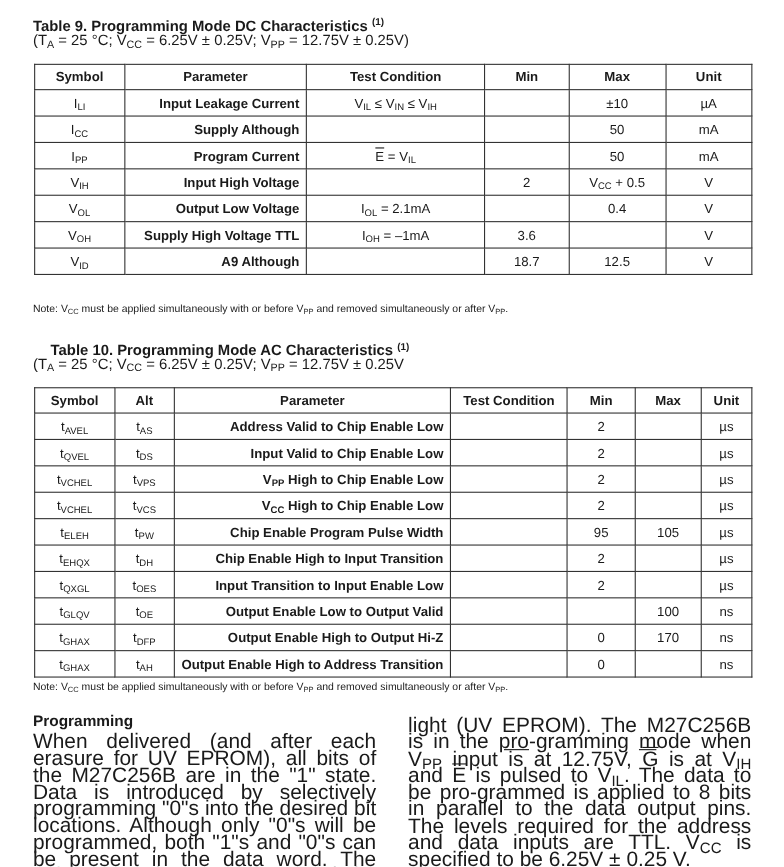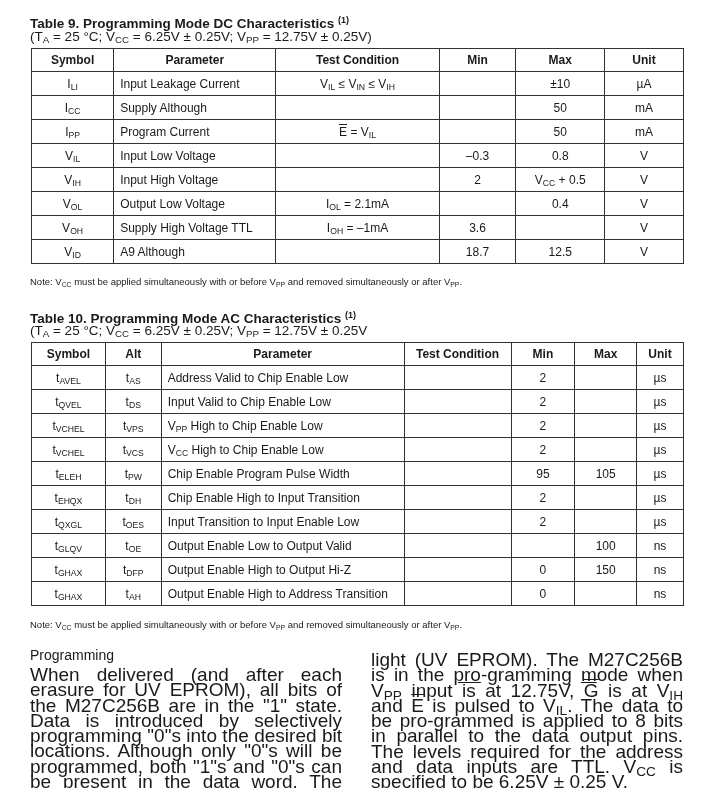--- a/index.html
+++ b/index.html
@@ -3,25 +3,25 @@
 <meta charset="utf-8">
 <style>
   html, body { margin: 0; padding: 0; background: #ffffff; }
   body { width: 713px; height: 788px; position: relative; overflow: hidden;
          font-family: "Liberation Sans", sans-serif; color: #1a1a1a; }
   .abs { position: absolute; }
   .ttl { font-weight: bold; font-size: 13.5px; line-height: 16px; }
   .ttl sup { font-size: 9px; vertical-align: 5px; font-weight: bold; }
   .cond { font-size: 13.5px; line-height: 16px; }
   sub { font-size: 0.72em; vertical-align: -0.25em; line-height: 0; }
-  table.dt { border-collapse: collapse; position: absolute; font-size: 12px; }
+  table.dt { border-collapse: collapse; position: absolute; font-size: 12px; margin-top: 10px; }
   table.dt td, table.dt th { border: 1.6px solid #333; padding: 0 6px; height: 23px; white-space: nowrap; }
   table.dt th { font-weight: bold; text-align: center; height: 22px; }
   .c { text-align: center; }
-  .l { text-align: left; }
+  .l { text-align: right; font-weight: bold; }
   .note { font-size: 9.5px; }
   .para { font-size: 19px; line-height: 15.3px; text-align: justify; width: 312px; }
   .ol { text-decoration: overline; }
   .ul { text-decoration: underline; }
 </style>
 </head>
 <body>
 
 <div class="abs ttl" style="left:30px; top:12px;">
   <span>Table 9. Programming Mode DC Characteristics</span>
@@ -67,28 +67,20 @@
       </tr>
       <tr>
         <td class="c">I<sub>PP</sub></td>
         <td class="l">Program Current</td>
         <td class="c"><span class="ol">E</span> = V<sub>IL</sub></td>
         <td class="c"></td>
         <td class="c">50</td>
         <td class="c">mA</td>
       </tr>
       <tr>
-        <td class="c">V<sub>IL</sub></td>
-        <td class="l">Input Low Voltage</td>
-        <td class="c"></td>
-        <td class="c">–0.3</td>
-        <td class="c">0.8</td>
-        <td class="c">V</td>
-      </tr>
-      <tr>
         <td class="c">V<sub>IH</sub></td>
         <td class="l">Input High Voltage</td>
         <td class="c"></td>
         <td class="c">2</td>
         <td class="c">V<sub>CC</sub> + 0.5</td>
         <td class="c">V</td>
       </tr>
       <tr>
         <td class="c">V<sub>OL</sub></td>
         <td class="l">Output Low Voltage</td>
@@ -110,21 +102,21 @@
         <td class="l">A9 Although</td>
         <td class="c"></td>
         <td class="c">18.7</td>
         <td class="c">12.5</td>
         <td class="c">V</td>
       </tr>
     </tbody>
 </table>
 <div class="abs note" style="left:30px; top:276px;">Note: V<sub>CC</sub> must be applied simultaneously with or before V<sub>PP</sub> and removed simultaneously or after V<sub>PP</sub>.</div>
 
-<div class="abs ttl" style="left:30px; top:307px;">
+<div class="abs ttl" style="left:46px; top:307px;">
   <span>Table 10. Programming Mode AC Characteristics</span>
   <sup>(1)</sup>
 </div>
 <div class="abs cond" style="left:30px; top:323px;">(T<sub>A</sub> = 25 °C; V<sub>CC</sub> = 6.25V ± 0.25V; V<sub>PP</sub> = 12.75V ± 0.25V</div>
 
 <table class="dt" id="t10" style="left:31px; top:342px; width:653px;">
   <colgroup>
       <col style="width:74px">
       <col style="width:56px">
       <col style="width:243px">
@@ -216,31 +208,31 @@
         <td class="c"></td>
         <td class="c">100</td>
         <td class="c">ns</td>
       </tr>
       <tr>
         <td class="c">t<sub>GHAX</sub></td>
         <td class="c">t<sub>DFP</sub></td>
         <td class="l">Output Enable High to Output Hi-Z</td>
         <td class="c"></td>
         <td class="c">0</td>
-        <td class="c">150</td>
+        <td class="c">170</td>
         <td class="c">ns</td>
       </tr>
       <tr>
         <td class="c">t<sub>GHAX</sub></td>
         <td class="c">t<sub>AH</sub></td>
         <td class="l">Output Enable High to Address Transition</td>
         <td class="c"></td>
         <td class="c">0</td>
         <td class="c"></td>
         <td class="c">ns</td>
       </tr>
     </tbody>
 </table>
 <div class="abs note" style="left:30px; top:619px;">Note: V<sub>CC</sub> must be applied simultaneously with or before V<sub>PP</sub> and removed simultaneously or after V<sub>PP</sub>.</div>
 
-<div class="abs" style="left:30px; top:647px; font-weight:normal; font-size:14px;">Programming</div>
+<div class="abs" style="left:30px; top:647px; font-weight:bold; font-size:14px;">Programming</div>
 <div class="abs para" style="left:30px; top:667px;">When delivered (and after each erasure for UV EPROM), all bits of the M27C256B are in the "1" state. Data is introduced by selectively programming "0"s into the desired bit locations. Although only "0"s will be programmed, both "1"s and "0"s can be present in the data word. The only way to change a '0' to a '1' is by die exposure to ultraviolet</div>
 <div class="abs para" style="left:371px; top:652px;">light (UV EPROM). The M27C256B is in the <span class="ul">pro</span>-gramming <span class="ul">m</span>ode when V<sub>PP</sub> input is at 12.75V, <span class="ol">G</span> is at V<sub>IH</sub> and <span class="ol">E</span> is pulsed to V<sub>IL</sub>. The data to be pro-grammed is applied to 8 bits in parallel to the data output pins. The levels required for the address and data inputs are TTL. V<sub>CC</sub> is specified to be 6.25V ± 0.25 V.</div>
 
 </body></html>

